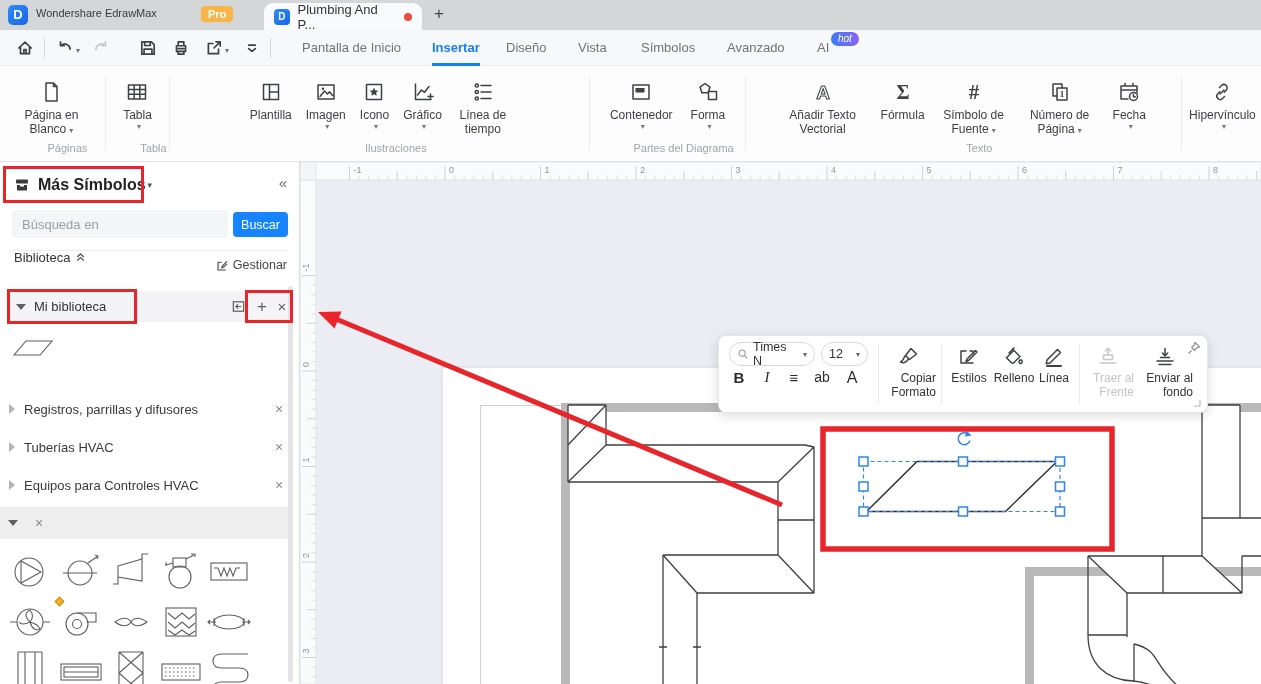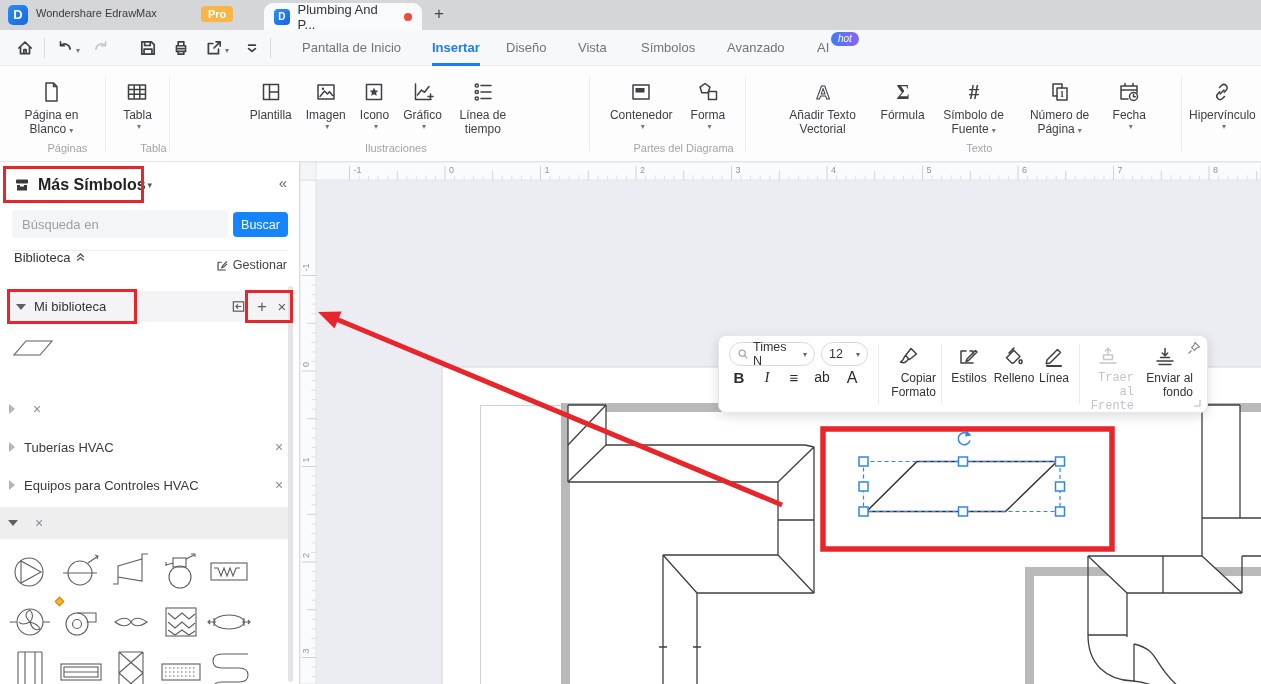--- a/index.html
+++ b/index.html
@@ -82,21 +82,21 @@
 
   
   #floatbar { position:absolute; left:718px; top:335px; width:490px; height:78px; background:#fff;
               border:1px solid #e6e7ea; border-radius:8px; box-shadow:0 3px 12px rgba(0,0,0,.14); }
   .pill { position:absolute; height:24px; border:1px solid #d8d9dc; border-radius:13px; display:flex;
           align-items:center; padding:0 7px; gap:4px; font-size:12.5px; color:#333; }
   .fmt { position:absolute; top:33px; font-size:15px; color:#2c2c2e; width:24px; text-align:center; }
   .fb-sep { position:absolute; top:8px; width:1px; height:60px; background:#ebebee; }
   .fb-item { position:absolute; top:10px; display:flex; flex-direction:column; align-items:center; width:58px; }
   .fb-item .cap { font-size:12px; color:#333; line-height:14px; text-align:right; margin-top:3px; }
-  .fb-item.disabled .cap { color:#c3c4c7;font-family:Liberation Mono, monospace; }
+  .fb-item.disabled .cap { color:#c3c4c7; }
   .fb-item.disabled svg { stroke:#c7c8cb; }
   svg.fic { stroke:#3f4043; fill:none; stroke-width:1.5; stroke-linecap:round; stroke-linejoin:round; }
 
   
   .red-box { position:absolute; border:3px solid #e8252b; pointer-events:none; }
 </style>
 </head>
 <body>
 
 <div id="app">
@@ -381,20 +381,21 @@
     </div>
 
     <div class="sym-cell" style="left:10px;top:174px">
       <svg class="sym" width="46" height="24" viewBox="0 0 46 24">
           <polygon points="4,19 30,19 42,5 16,5"></polygon>
         </svg>
     </div>
 
     <div class="lib-row" style="top:231px">
       <span class="tri-right"></span>
+      <span class="lib-name">Registros, parrillas y difusores</span>
       <span class="lib-x">×</span>
     </div>
     <div class="lib-row" style="top:269px">
       <span class="tri-right"></span>
       <span class="lib-name">Tuberías HVAC</span>
       <span class="lib-x">×</span>
     </div>
     <div class="lib-row" style="top:307px">
       <span class="tri-right"></span>
       <span class="lib-name">Equipos para Controles HVAC</span>

